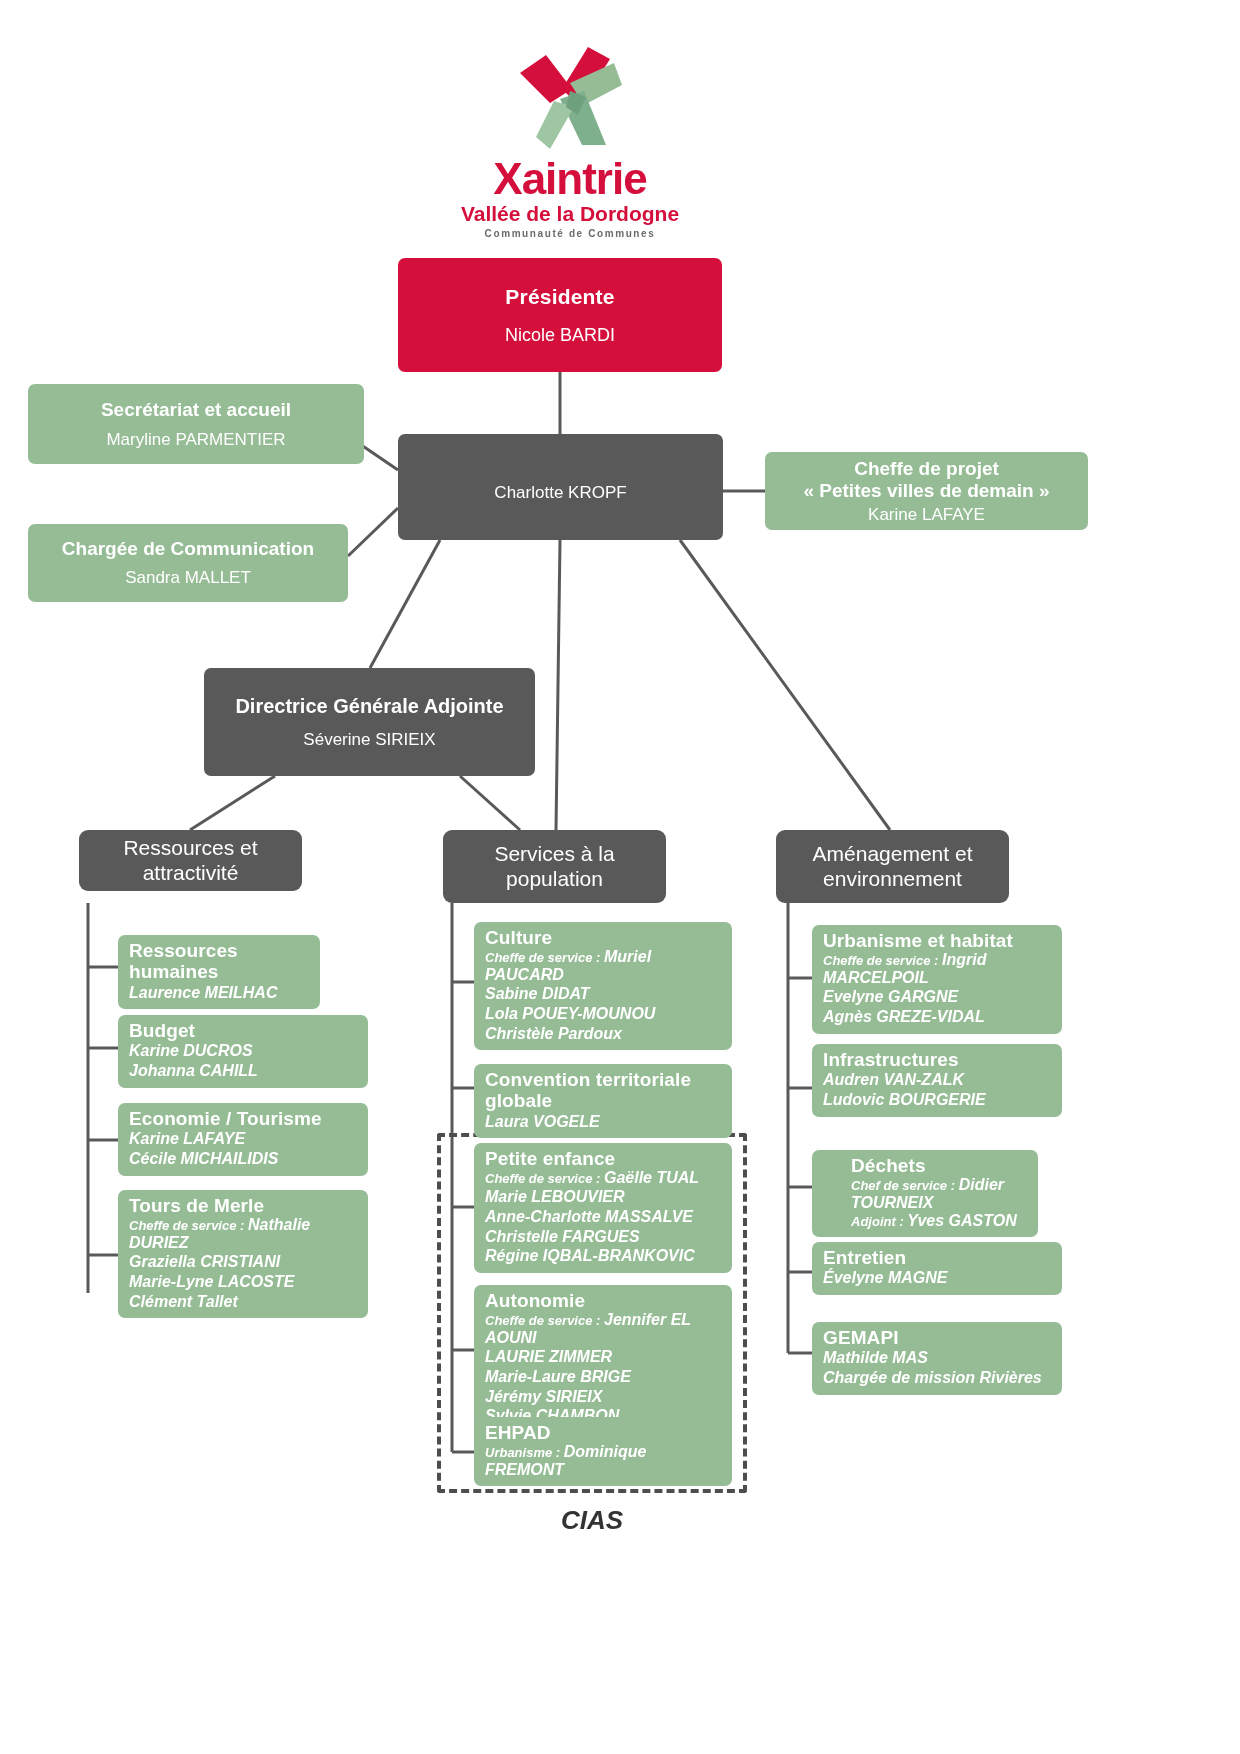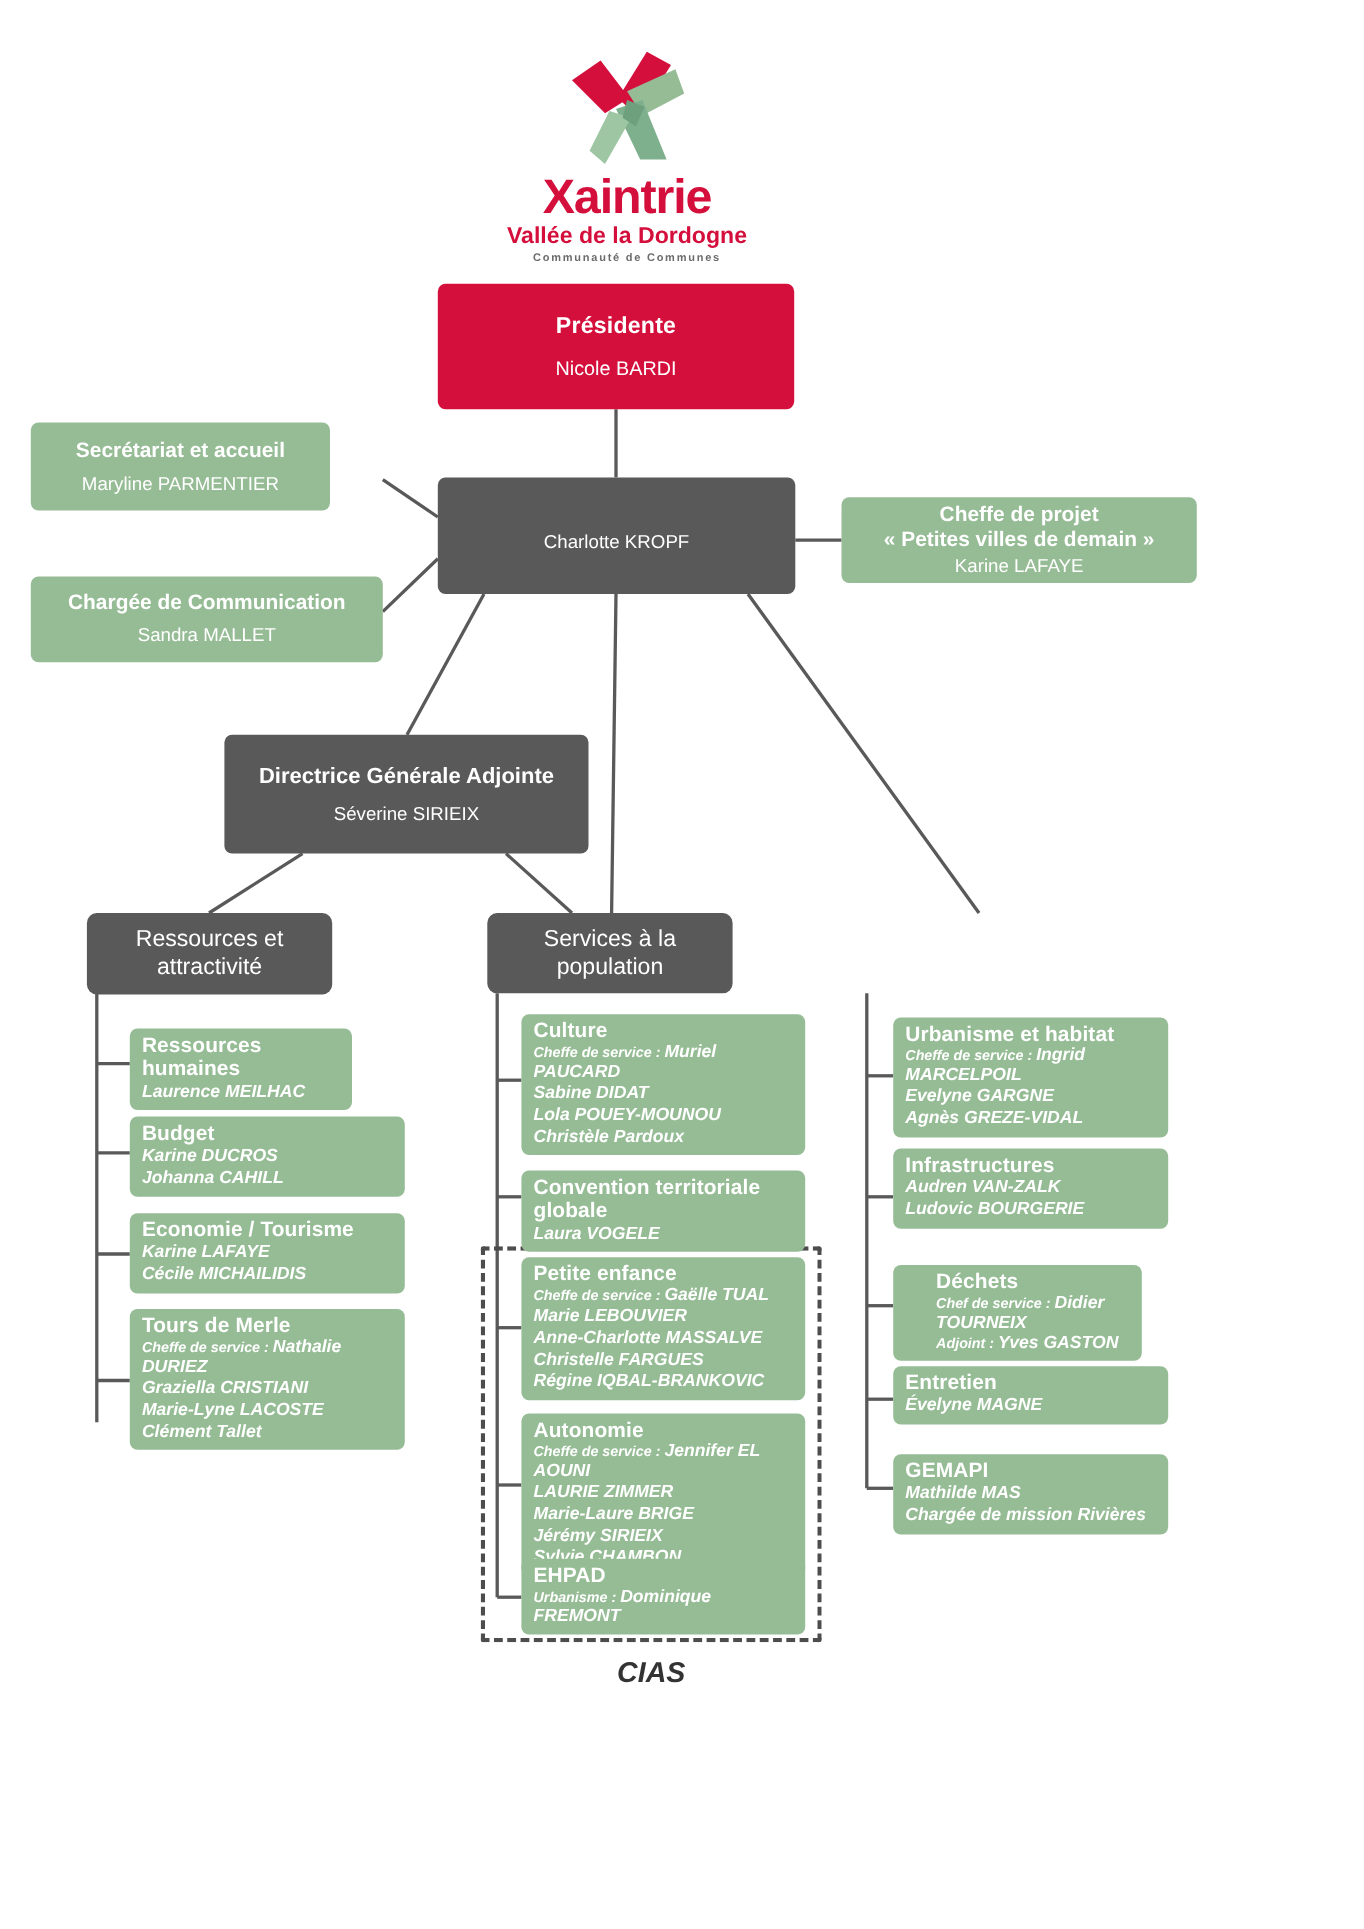--- a/index.html
+++ b/index.html
@@ -29,36 +29,36 @@
   #dgs { left:398px; top:434px; width:325px; height:106px; }
   #dgs .ttl { font-size:20px; font-weight:bold; }
   #dgs .nm  { font-size:17px; font-weight:normal; margin-top:11px; }
 
   
   #dga { left:204px; top:668px; width:331px; height:108px; }
   #dga .ttl { font-size:20px; font-weight:bold; }
   #dga .nm  { font-size:17px; font-weight:normal; margin-top:12px; }
 
   
-  #secretariat { left:28px; top:384px; width:272px; height:80px;justify-content:center; }
+  #secretariat { left:28px; top:384px; width:336px; height:80px;justify-content:center; }
   #secretariat .ttl { font-size:19px; font-weight:bold; }
   #secretariat .nm { font-size:17px; margin-top:9px; }
 
   #communication { left:28px; top:524px; width:320px; height:78px; }
   #communication .ttl { font-size:19px; font-weight:bold; }
   #communication .nm { font-size:17px; margin-top:8px; }
 
   #pvd { left:765px; top:452px; width:323px; height:78px; padding-top:9px;text-align:right; }
   #pvd .ttl  { font-size:19px; font-weight:bold; line-height:1.15; }
   #pvd .nm   { font-size:17px; margin-top:3px; }
 
   
   .dept { border-radius:9px; }
   .dept .ttl { font-size:21px; font-weight:normal; line-height:1.18; }
-  #dept-ressources { left:79px; top:830px; width:223px; height:74px; }
+  #dept-ressources { left:79px; top:830px; width:223px; height:61px; }
   #dept-services   { left:443px; top:830px; width:223px; height:73px; }
   #dept-amenagement{ left:776px; top:830px; width:233px; height:73px; }
 
   
   .card { position:absolute; z-index:3; background:#96bc96; color:#ffffff;
           border-radius:7px; padding:5px 11px 7px 11px; }
   .card .ct { font-size:19px; font-weight:bold; line-height:1.12; letter-spacing:.1px;}
   .card .line { font-size:16px; font-style:italic; font-weight:bold; line-height:1.23; white-space:nowrap; }
   .card .role { font-size:13px; font-style:italic; font-weight:bold; }
   .card .role b { font-size:16px; font-weight:bold; font-style:italic; }
@@ -169,20 +169,24 @@
   </div>
 
   <div class="node grey ctr dept" id="dept-ressources">
     <div class="ttl">Ressources et</div>
     <div class="ttl">attractivité</div>
   </div>
   <div class="node grey ctr dept" id="dept-services">
     <div class="ttl">Services à la</div>
     <div class="ttl">population</div>
   </div>
+  <div class="node grey ctr dept" id="dept-amenagement">
+    <div class="ttl">Aménagement et</div>
+    <div class="ttl">environnement</div>
+  </div>
 
   <div id="cias-box"></div>
   <div id="cias-label">CIAS</div>
 
   <div id="cards-layer">
       <div class="card" style="left: 118px; top: 935px; width: 202px;">
         <div class="ct">Ressources humaines</div>
         <div class="line">Laurence MEILHAC</div>
       </div>
       <div class="card" style="left: 118px; top: 1015px; width: 250px;">

